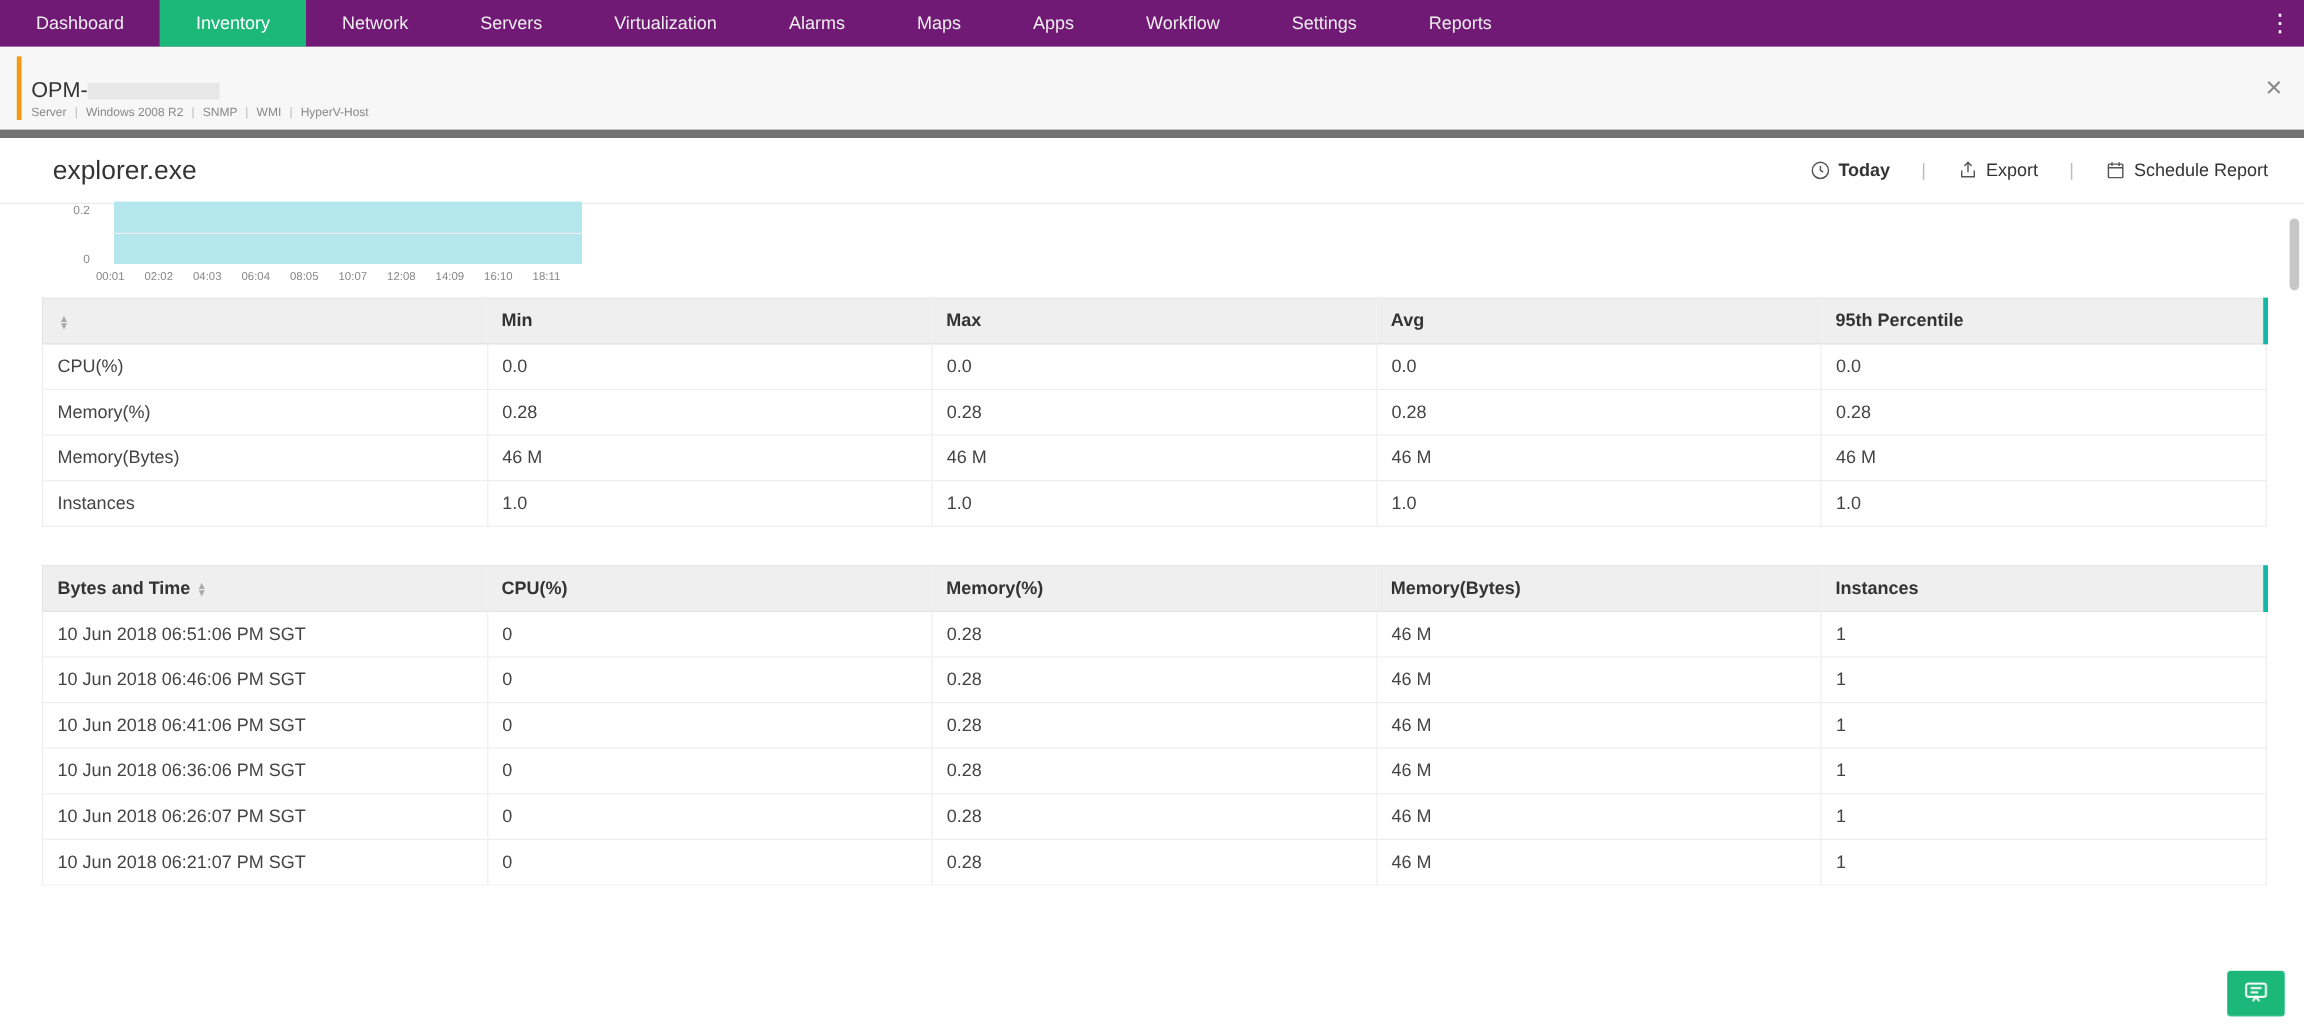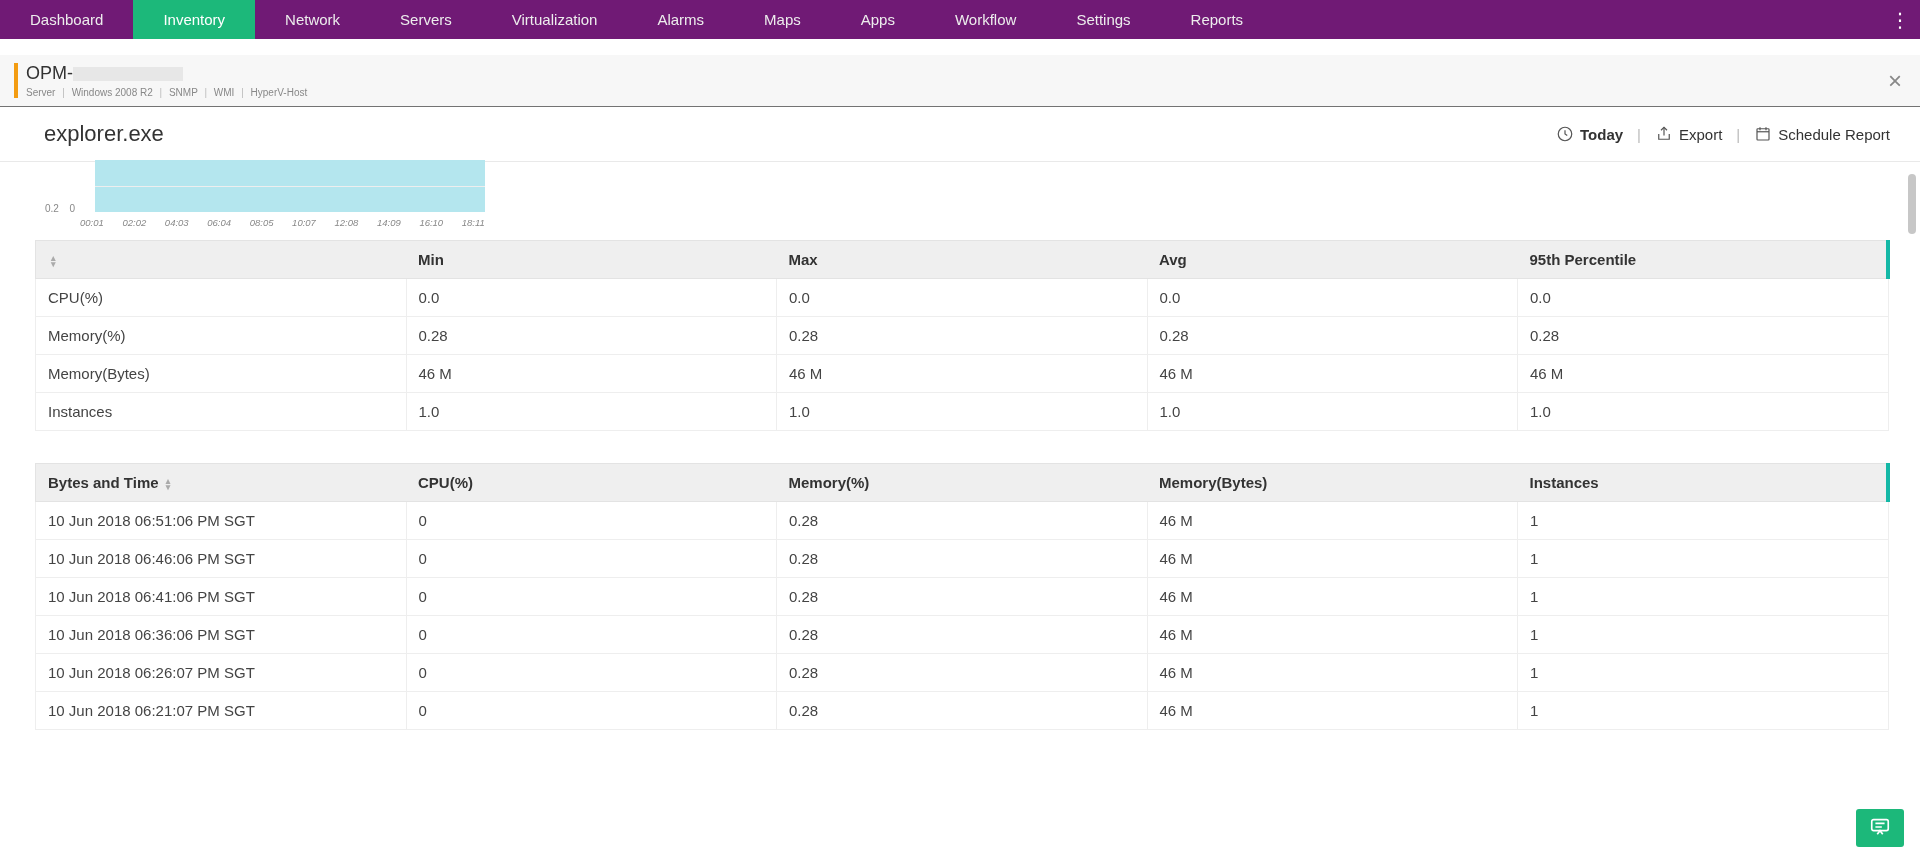--- a/index.html
+++ b/index.html
@@ -45,24 +45,23 @@
     cursor: pointer;
     color: #fff;
     font-size: 20px;
     letter-spacing: 0;
     line-height: 1;
   }
 
   
   .subheader {
     background: #f7f7f7;
-    padding: 8px 20px 8px 14px;
-    border-bottom: 1px solid #737373;
+    padding: 26px 20px 8px 14px;
+    border-bottom: 7px solid #737373;
     position: relative;
-    margin-top: 16px;
   }
   .subheader .accent {
     position: absolute;
     left: 14px;
     top: 8px;
     bottom: 8px;
     width: 4px;
     background: #f39c12;
   }
   .subheader-inner {
@@ -106,21 +105,21 @@
     padding: 14px 30px 14px 44px;
     border-bottom: 1px solid #e9e9e9;
   }
   .pagebar .pagetitle {
     font-size: 22px;
     color: #333;
   }
   .pagebar .actions {
     display: flex;
     align-items: center;
-    gap: 10px;
+    gap: 22px;
     color: #333;
     font-size: 15px;
   }
   .pagebar .action-item {
     display: flex;
     align-items: center;
     gap: 6px;
     cursor: pointer;
   }
   .pagebar .sep {
@@ -155,47 +154,46 @@
     height: 56px;
     width: 420px;
   }
   .chart .yticks {
     position: absolute;
     left: -20px;
     top: -6px;
     bottom: 10px;
     width: 30px;
     display: flex;
-    flex-direction: row;
+    flex-direction: column;
     justify-content: space-between;
     font-size: 10px;
     color: #888;
     align-items: flex-end;
   }
   .chart .bar {
     position: absolute;
     left: 30px;
     top: -8px;
     right: 0;
     bottom: 12px;
     background: #b4e6ee;
   }
   .chart .grid {
     position:absolute; left:30px; right:0; height:1px; background:#eee;
   }
   .chart .xticks {
     position: absolute;
     left: 15px;
-    right: 0;
+    right: 18px;
     bottom: -4px;
     display: flex;
     justify-content: space-between;
     font-size: 9.5px;
     color: #888;
-    font-style: italic;
   }
 
   
   table.grid {
     width: 100%;
     border-collapse: collapse;
     margin-top: 10px;
     font-size: 15px;
   }
   table.grid thead th {

